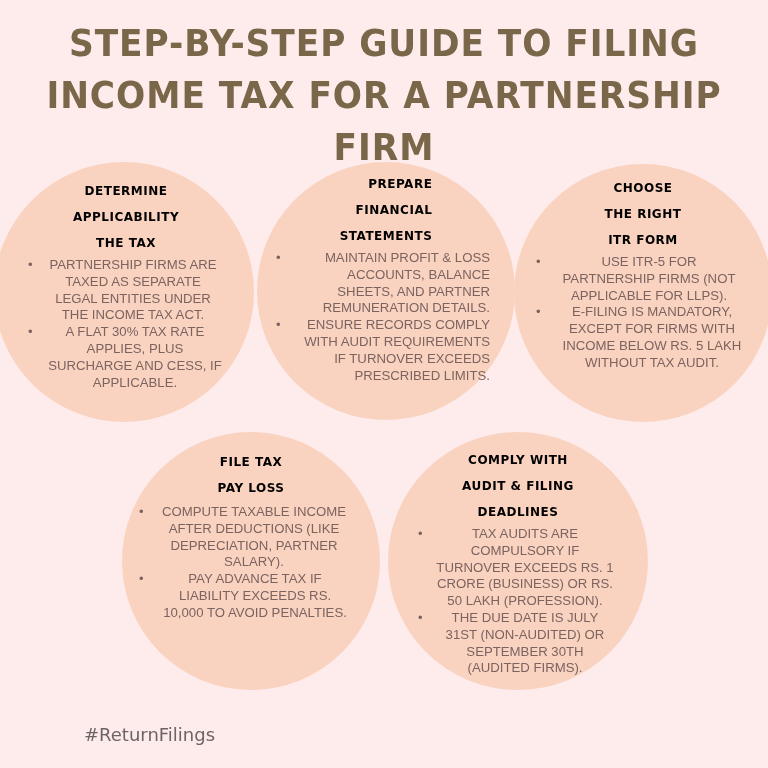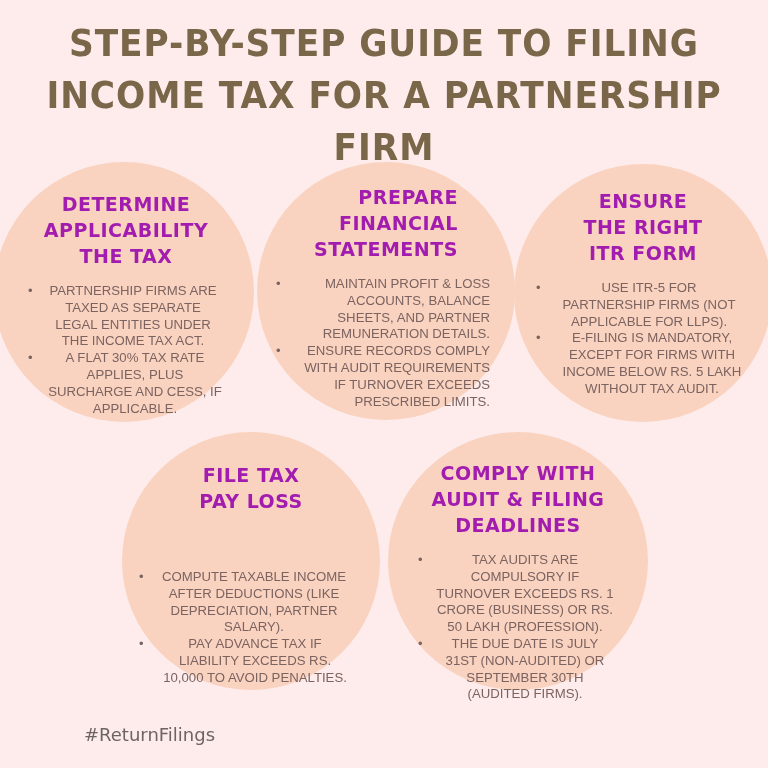--- a/index.html
+++ b/index.html
@@ -24,27 +24,27 @@
   }
   .circle {
     position: absolute;
     border-radius: 50%;
     background: #fad3c0;
     box-sizing: border-box;
     display: flex; flex-direction: column; align-items: center;
     text-align: center;
   }
   .circle h2 {
-    margin: 14px;
+    margin: 1px;
     font-family: "DejaVu Sans", sans-serif;
     font-weight: bold;
-    font-size: 19px;
+    font-size: 12px;
     line-height: 26px;
     letter-spacing: 0.5px;
-    color: #a21caf;
+    color: #000000;
   }
   .circle ul {
     list-style: none; margin: 0; padding: 0;
     font-family: "Liberation Sans", sans-serif;
     font-size: 13.2px;
     line-height: 16.8px;
     color: #7b6360;
     text-transform: uppercase;
   }
   .circle li { position: relative; }
@@ -99,37 +99,37 @@
     </li>
     <li style="padding:0 6px 0 16px;">
       <span class="bullet">•</span>
       <span>ENSURE RECORDS COMPLY WITH AUDIT REQUIREMENTS IF TURNOVER EXCEEDS PRESCRIBED LIMITS.</span>
     </li>
   </ul>
 </section>
 
 <section class="circle" style="left:514px; top:164px; width:258px; height:258px; padding:10px 26px 0 26px;">
   <h2>
-    <div>ENSURE</div>
+    <div>CHOOSE</div>
     <div>THE RIGHT</div>
     <div>ITR FORM</div>
   </h2>
   <ul style="width:214px;">
     <li style="padding:0 6px 0 18px;">
       <span class="bullet">•</span>
       <span>USE ITR-5 FOR PARTNERSHIP FIRMS (NOT APPLICABLE FOR LLPS).</span>
     </li>
     <li style="padding:0 0 0 18px;">
       <span class="bullet">•</span>
       <span>E-FILING IS MANDATORY, EXCEPT FOR FIRMS WITH INCOME BELOW RS. 5 LAKH WITHOUT TAX AUDIT.</span>
     </li>
   </ul>
 </section>
 
-<section class="circle" style="left:122px; top:432px; width:258px; height:258px; padding:16px 18px 0 18px;gap:39px;">
+<section class="circle" style="left:122px; top:432px; width:258px; height:258px; padding:16px 18px 0 18px;">
   <h2>
     <div>FILE TAX</div>
     <div>PAY LOSS</div>
   </h2>
   <ul style="width:224px; margin-top:2px;">
     <li style="padding:0 6px 0 12px;">
       <span class="bullet">•</span>
       <span>COMPUTE TAXABLE INCOME AFTER DEDUCTIONS (LIKE DEPRECIATION, PARTNER SALARY).</span>
     </li>
     <li style="padding:0 14px 0 22px;">

